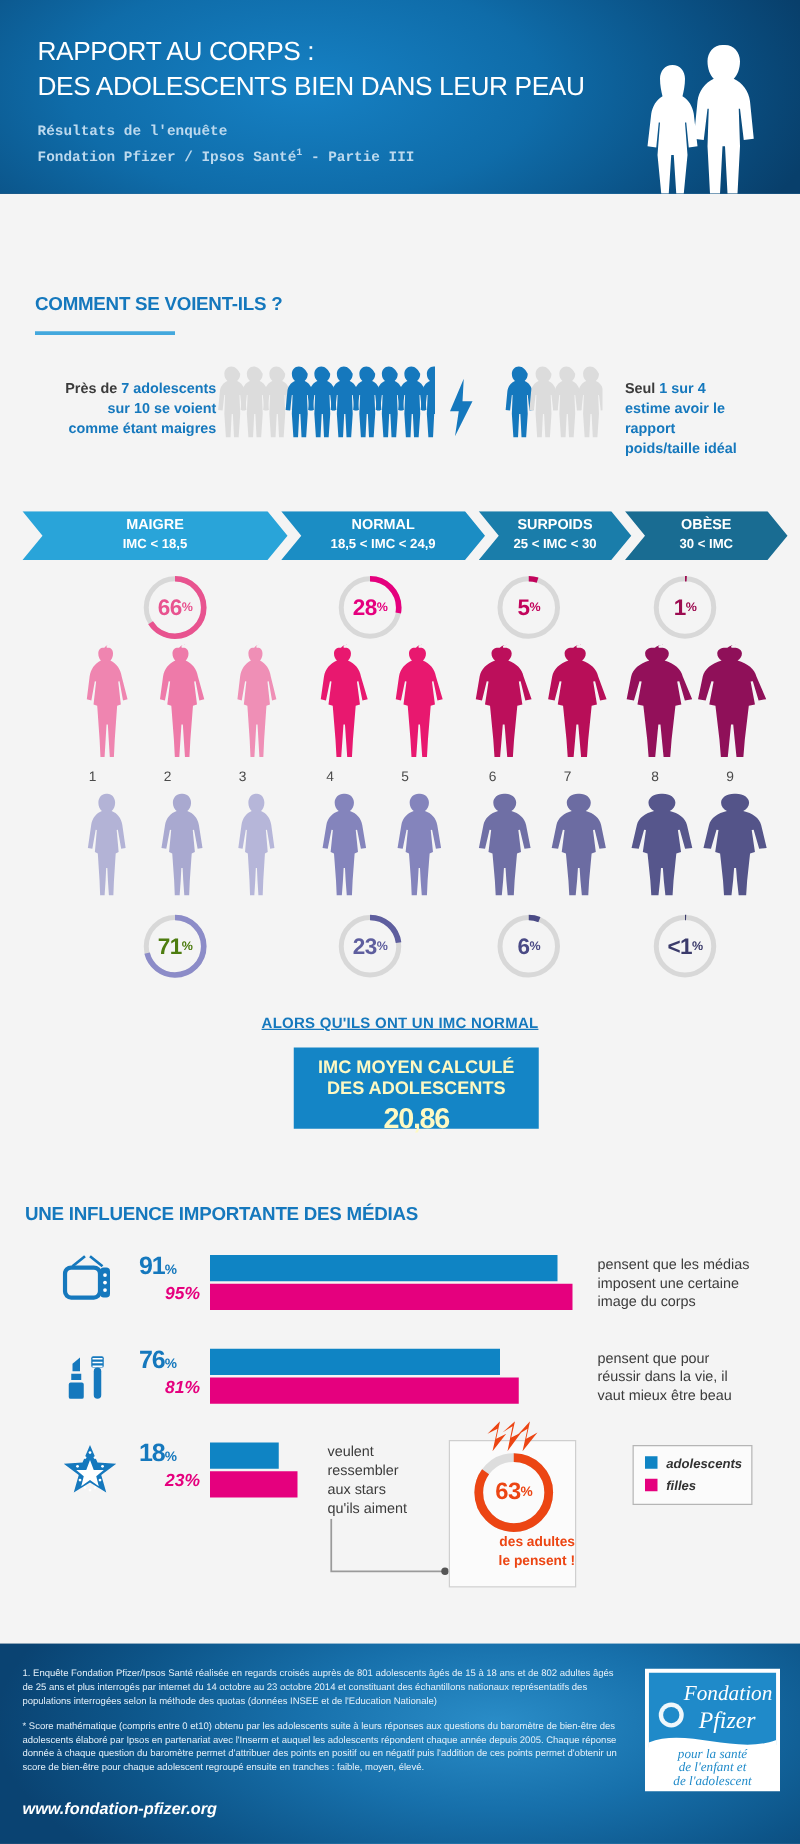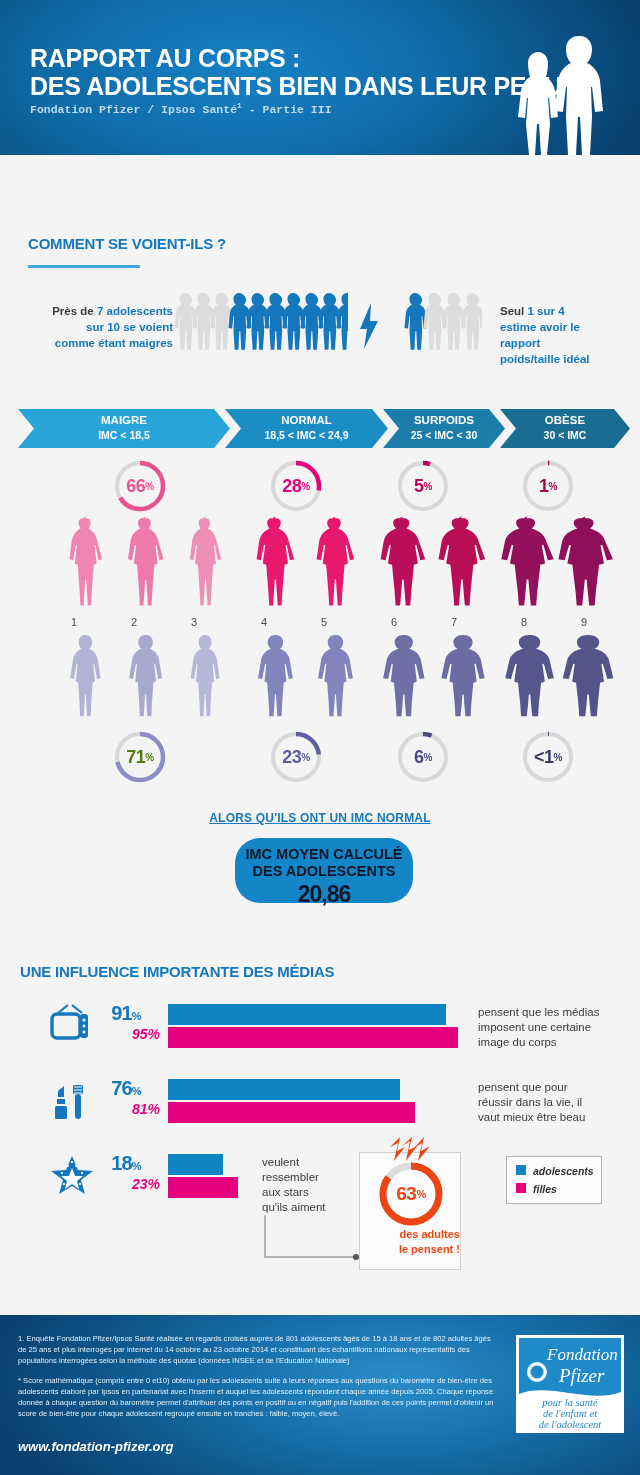--- a/index.html
+++ b/index.html
@@ -14,22 +14,22 @@
   
   .header {
     position: relative;
     height: 155px;
     background:
       radial-gradient(ellipse 420px 200px at 38% 45%, #1681c4 0%, #0f6ca9 45%, #0a4f82 80%, #083f6b 100%),
       linear-gradient(90deg, #0a2f52 0%, #1275b5 45%, #0d5d95 100%);
     overflow: hidden;
   }
   .header-title {
-    position: absolute; left: 30px; top: 44px;
-    color: #ffffff; font-size: 25px; font-weight: bold;
+    position: absolute; left: 30px; top: 28px;
+    color: #ffffff; font-size: 21px; font-weight: normal;
     letter-spacing: -0.3px; line-height: 28px;
   }
   .header-title .l2 { display: block; }
   .header-sub {
     position: absolute; left: 30px; top: 97px;
     color: #bcd9ee; font-size: 11.5px; line-height: 17px;
     font-family: "Liberation Mono", monospace; font-weight: bold;
   }
   .header-sub sup { font-size: 8px; }
   .silhouettes { position: absolute; right: 18px; bottom: 0; width: 130px; height: 135px; }
@@ -82,24 +82,23 @@
     position: absolute; font-size: 11px; color: #4a4a4a;
     text-align: center; width: 30px;
   }
 
   
   .imc-caption {
     position: absolute; top: 811px; left: 0; width: 640px; text-align: center;
     color: #1578bd; font-size: 12px; font-weight: bold; letter-spacing: 0.2px; text-decoration: underline;
   }
   .imc-box {
-    position: absolute; top: 838px; left: 235px; width: 178px; height: 65px;
-    background: #1485c6; color: #0f172a; text-align: center;
+    position: absolute; top: 838px; left: 235px; width: 196px; height: 65px;
+    background: #1485c6; color: #fef9c3; text-align: center;
     padding-top: 8px;
-    border-radius: 25px;
   }
   .imc-box .t { font-size: 14.5px; font-weight: bold; line-height: 17px; }
   .imc-box .n { font-size: 23px; font-weight: bold; letter-spacing: -1px; margin-top: 1px; }
 
   
   .media-title { position: absolute; left: 20px; top: 963px; }
   .m-row { position: absolute; left: 0; width: 640px; height: 60px; }
   .m-icon { position: absolute; left: 50px; top: 2px; }
   .m-pct-a {
     position: absolute; left: 92px; top: 0px; width: 68px; text-align: center;
@@ -157,20 +156,21 @@
 </style>
 </head>
 <body>
 
 <div class="header">
   <div class="header-title">
     <span>RAPPORT AU CORPS :</span>
     <span class="l2">DES ADOLESCENTS BIEN DANS LEUR PEAU</span>
   </div>
   <div class="header-sub">
+    <div>Résultats de l'enquête</div>
     <div><span>Fondation Pfizer / Ipsos Santé</span><sup>1</sup><span> - Partie III</span></div>
   </div>
   <svg class="silhouettes" viewBox="0 0 130 135">
     <g fill="#ffffff">
       <path d="M46 32c-6 0-10 5-10 11 0 5 1 10 2 14-5 3-8 8-9 14l-3 26 7 1 2-20 1 0-2 26 3 31 6 0 2-31 2 0 2 31 6 0 3-31-2-26 1 0 2 20 7-1-3-26c-1-6-4-11-9-14 1-4 2-9 2-14 0-6-4-11-10-11z"></path>
       <path d="M86 16c-7 0-12 6-12 13 0 6 2 11 5 14-7 3-12 10-13 18l-3 30 8 1 3-25 1 0-1 30 2 38 8 0 2-38 2 0 2 38 8 0 2-38-1-30 1 0 3 25 8-1-3-30c-1-8-6-15-13-18 3-3 5-8 5-14 0-7-5-13-12-13z"></path>
     </g>
   </svg>
 </div>
 

